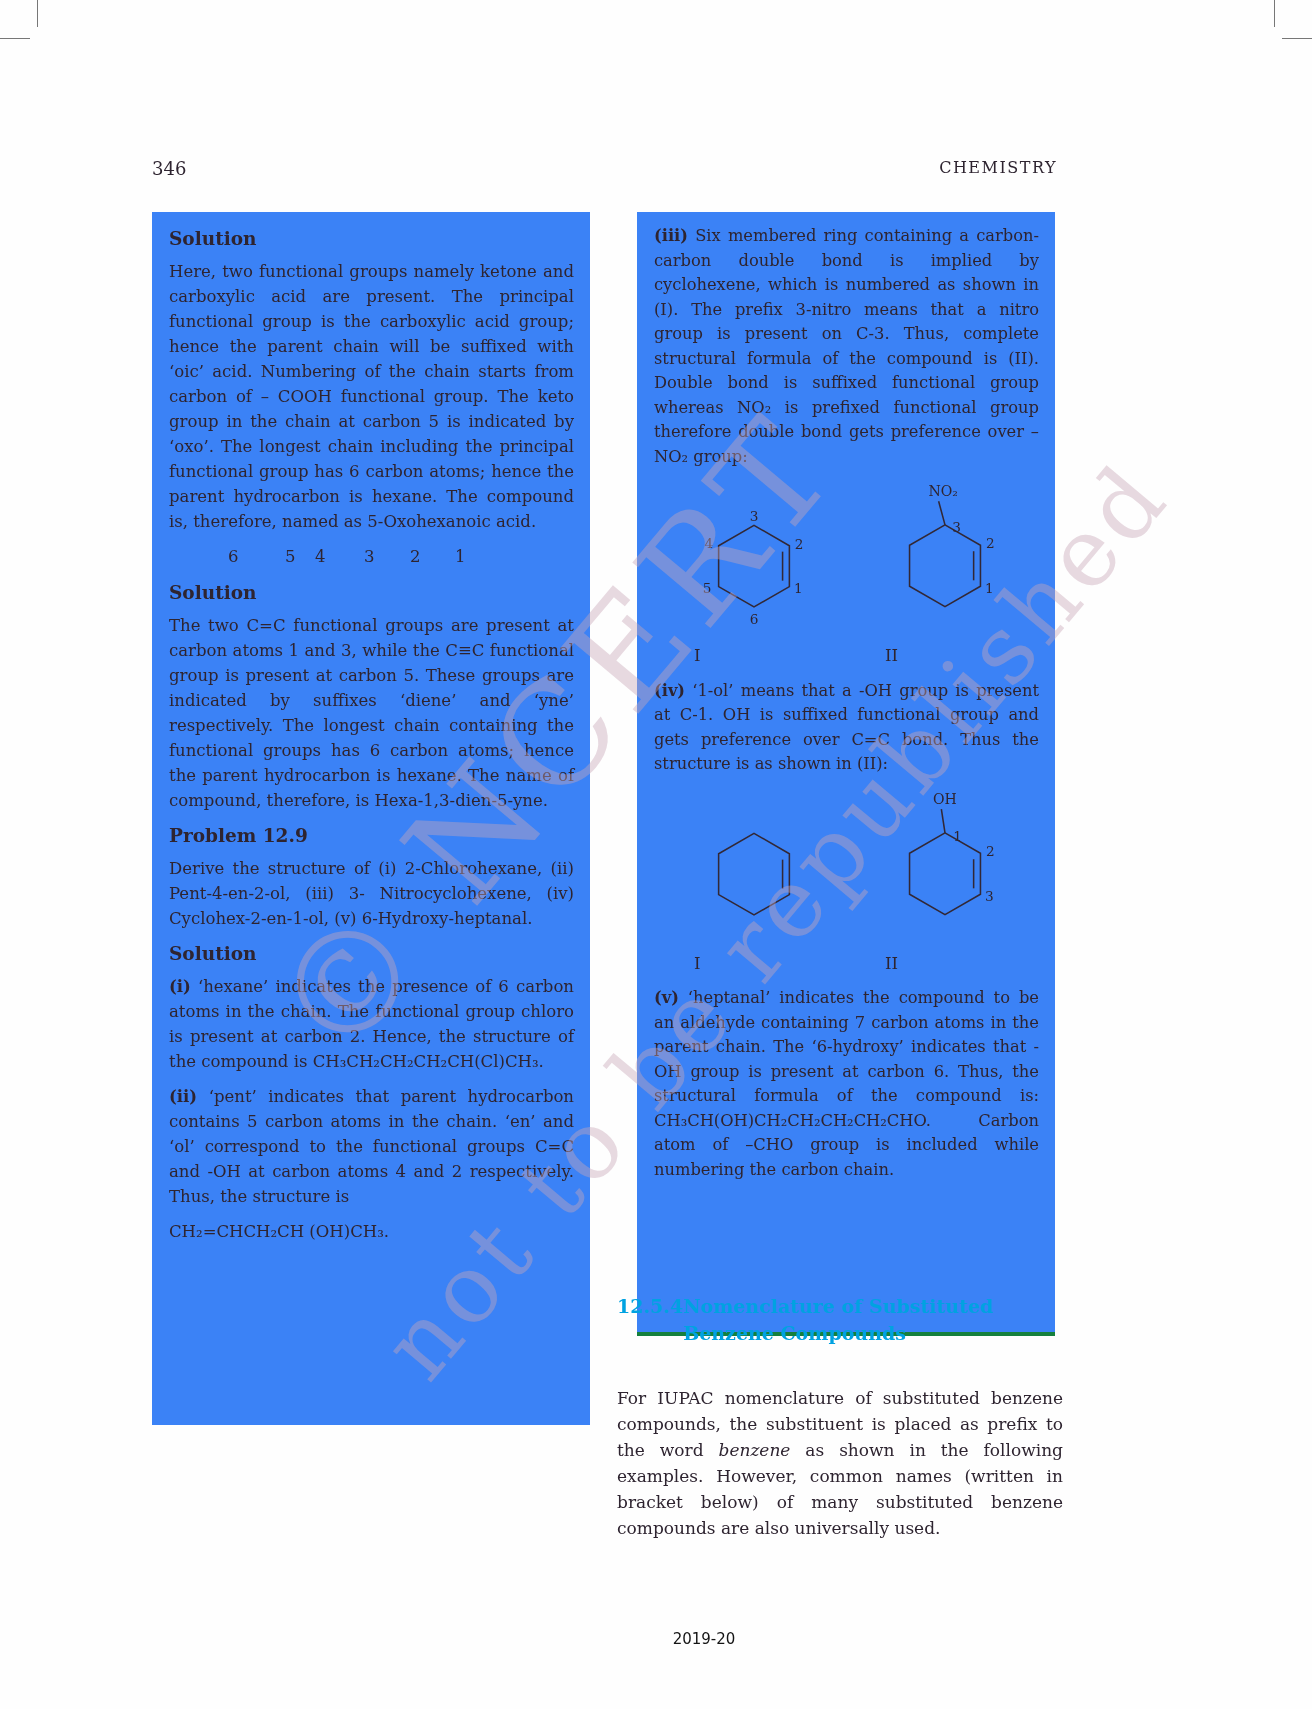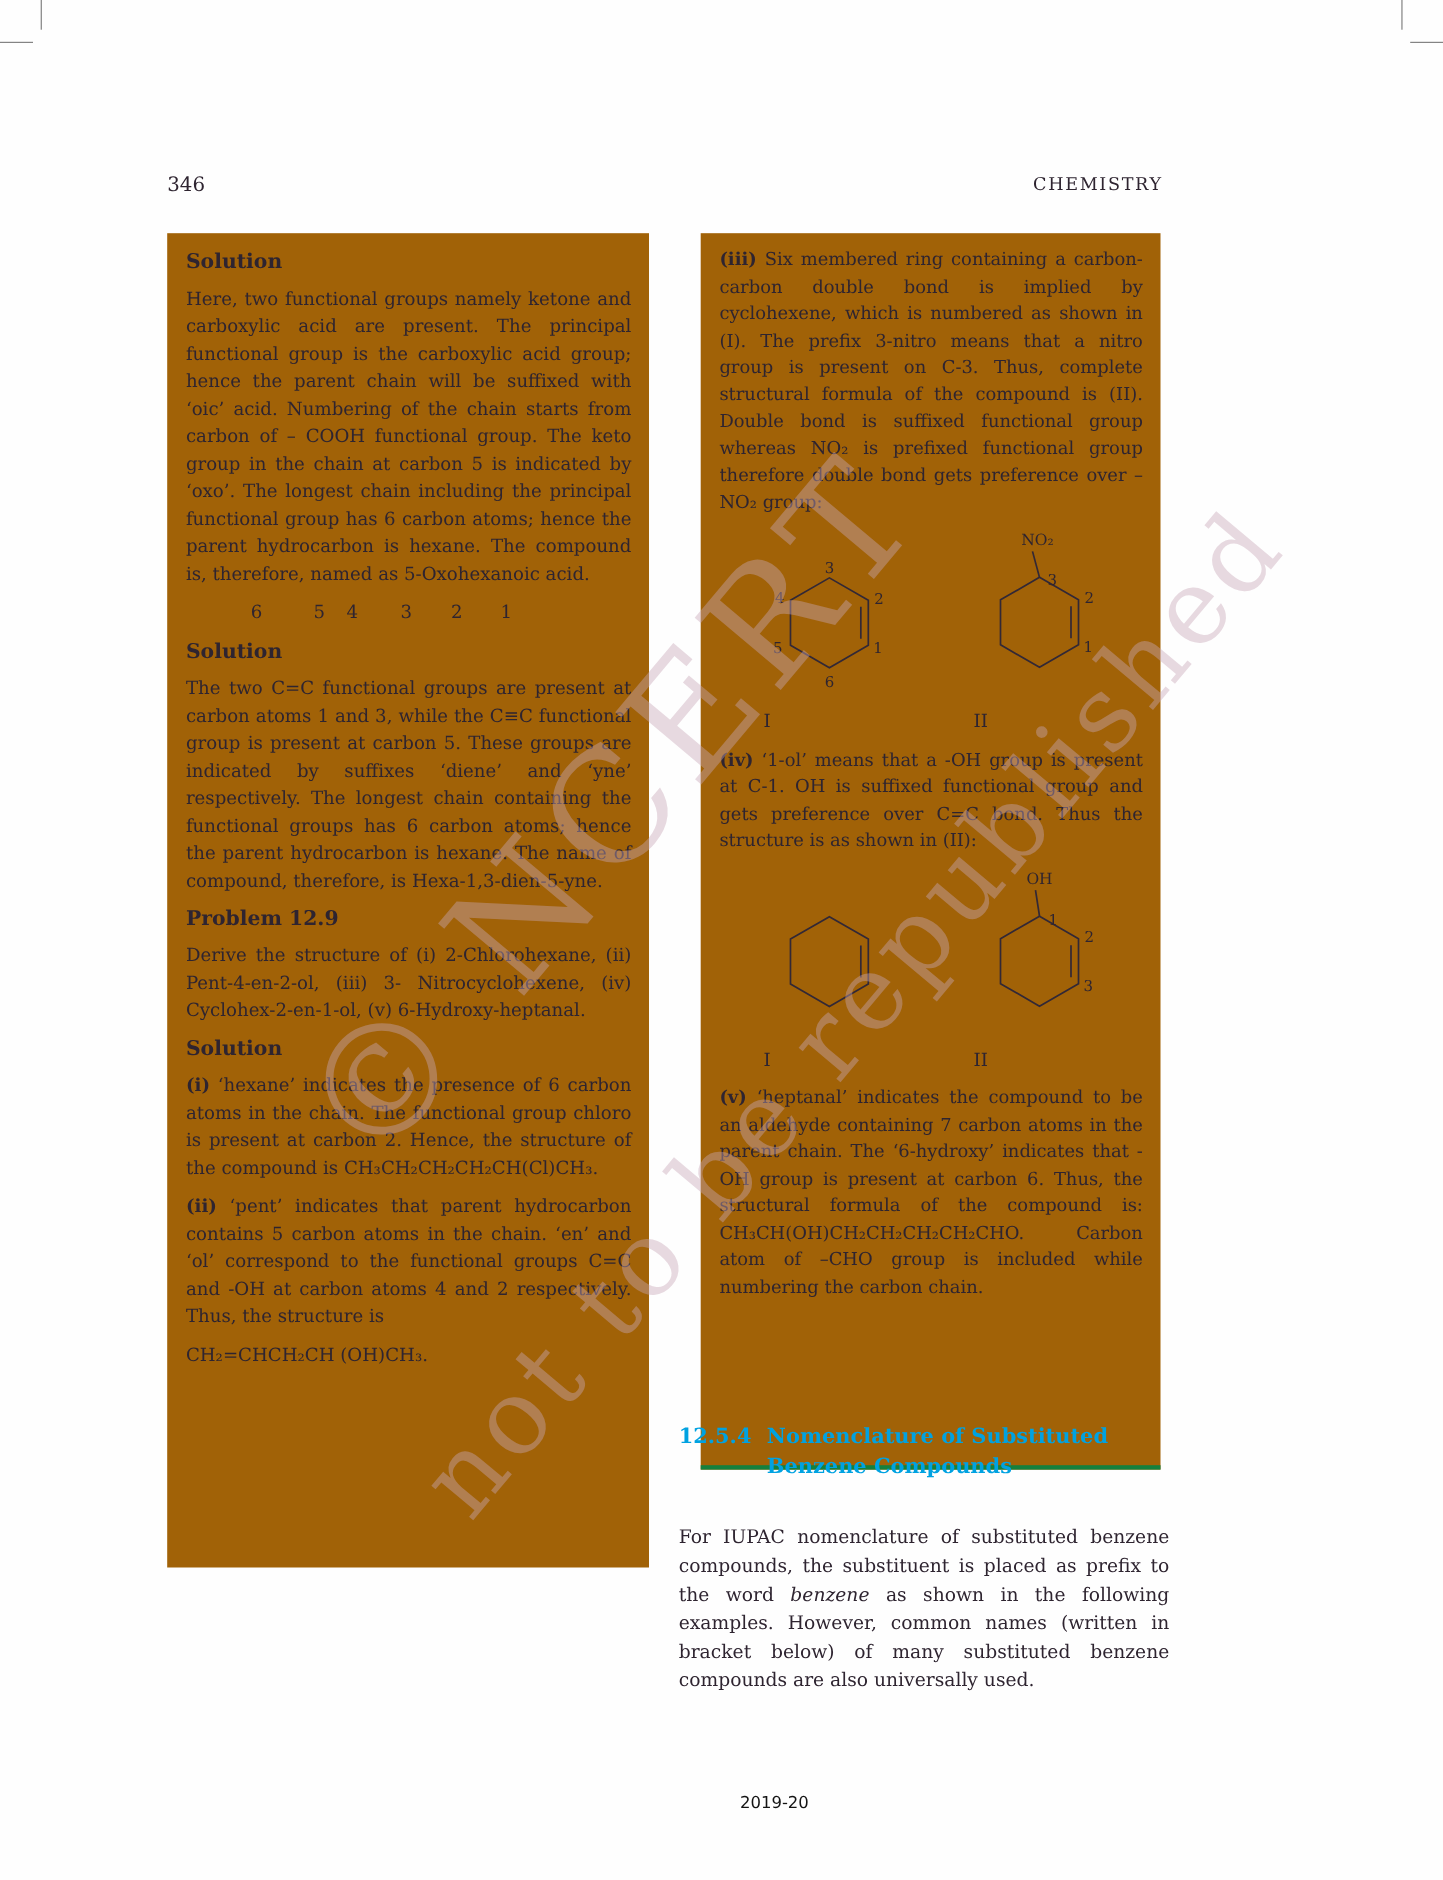--- a/index.html
+++ b/index.html
@@ -10,21 +10,21 @@
   
   .mark{position:absolute;background:#777;}
   .mark.tl-v{left:37px;top:0;width:1px;height:27px;}
   .mark.tl-h{left:0;top:38px;width:30px;height:1px;}
   .mark.tr-v{left:1274px;top:0;width:1px;height:27px;}
   .mark.tr-h{left:1282px;top:38px;width:30px;height:1px;}
   
   .pgnum{position:absolute;left:152px;top:158px;font-size:18px;}
   .booktitle{position:absolute;right:255px;top:158px;font-size:16px;letter-spacing:1.5px;}
   
-  .pinkbox{position:absolute;background:#a16207;z-index:1;}
+  .pinkbox{position:absolute;background:#3b82f6;z-index:1;}
   .leftbox{left:152px;top:212px;width:438px;min-height:1213px;padding:14px 16px 18px 17px;box-sizing:border-box;}
   .rightbox{left:637px;top:212px;width:418px;height:1124px;padding:12px 16px 10px 17px;box-sizing:border-box;border-bottom:4px solid #15803d;overflow:hidden;}
   .leftbox{font-size:16.5px;line-height:25px;}
   .rightbox{font-size:16.3px;line-height:24.5px;}
   .para{margin:0 0 10px 0;text-align:justify;}
   .rightbox .para{margin-bottom:8px;}
   .boxhead{font-weight:bold;font-size:18.5px;margin:10px 0 8px 0;}
   .plabel{font-weight:bold;}
   
   .formula-iv{position:relative;margin:6px 0 2px 0;}
@@ -40,21 +40,21 @@
   .fnums span:nth-child(6){left:286px;}
   .formula-line{margin:4px 0 0 0;}
   
   .struct-row{display:flex;justify-content:space-between;align-items:flex-end;padding:4px 34px 0 40px;margin-bottom:10px;}
   .struct{margin:0;display:flex;flex-direction:column;align-items:flex-start;justify-content:flex-end;}
   .bond{fill:none;stroke:#322836;stroke-width:1.7;}
   .num{font-family:"DejaVu Serif",serif;font-size:15px;fill:#2e2430;}
   .subst{font-family:"DejaVu Serif",serif;font-size:15.5px;fill:#2e2430;}
   .roman{margin-top:8px;text-align:center;font-size:16.5px;}
   
-  .section-heading{position:absolute;left:617px;top:1293px;width:452px;display:flex;gap:14px;
+  .section-heading{position:absolute;left:617px;top:1293px;width:452px;display:flex;gap:0;
     color:#00a2e1;font-weight:bold;font-size:19px;line-height:27px;z-index:1;}
   .sec-title{width:330px;}
   .closing{position:absolute;left:617px;top:1368px;width:446px;font-size:17px;line-height:26px;text-align:justify;z-index:1;}
   .closing i{font-style:italic;}
   
   .watermark{position:absolute;left:105px;top:320px;width:1100px;height:1000px;z-index:2;
     display:flex;flex-direction:column;justify-content:center;align-items:center;
     transform:rotate(-50deg);pointer-events:none;color:rgba(201,166,184,0.42);
     font-family:"DejaVu Serif",serif;}
   .wm1{font-size:140px;white-space:nowrap;letter-spacing:10px;}

